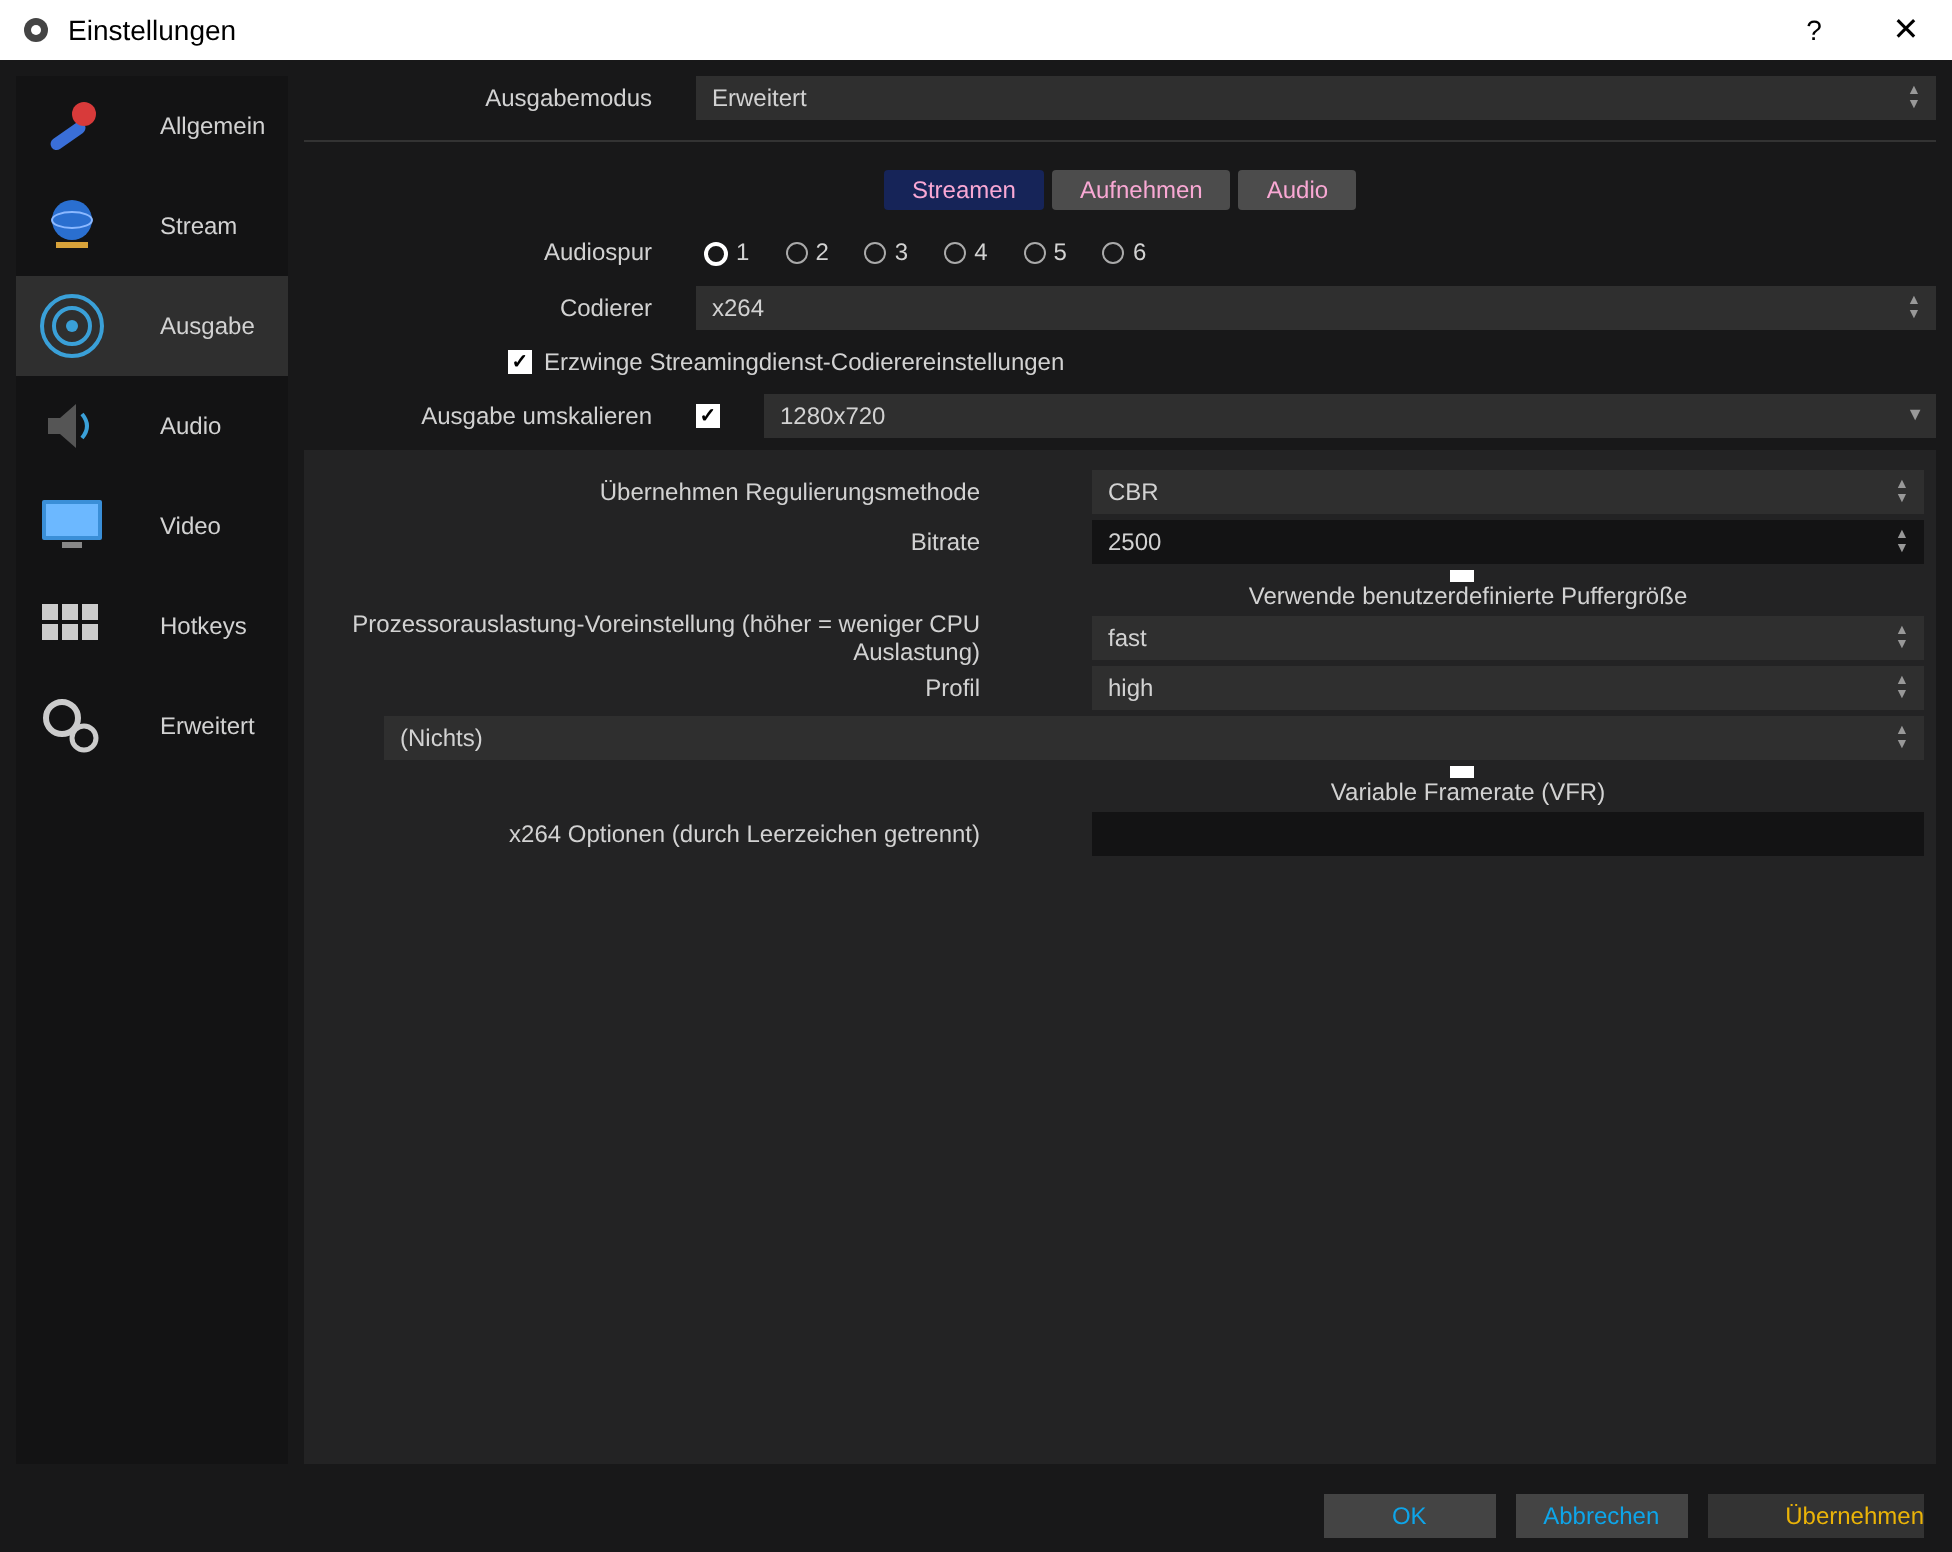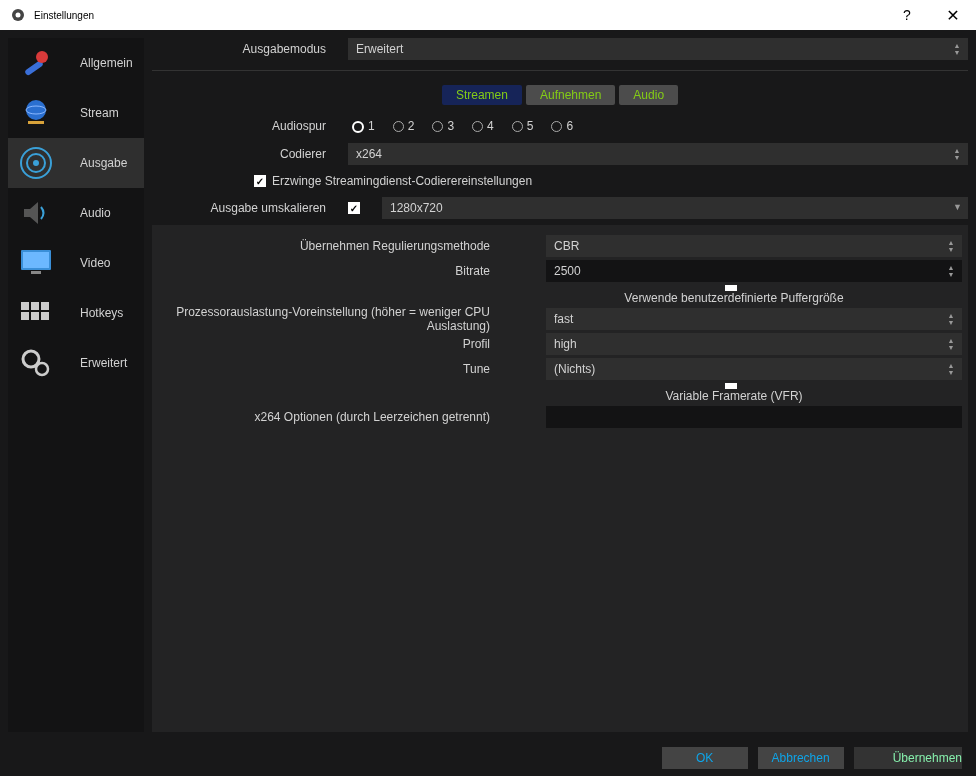--- a/index.html
+++ b/index.html
@@ -1,55 +1,55 @@
 <!DOCTYPE html>
 <html><head>
 <meta charset="utf-8">
 <style>
 * { margin:0; padding:0; box-sizing:border-box; font-family:"Segoe UI",Tahoma,sans-serif; font-size:12px; }
 body { background:#fff; width:976px; height:776px; overflow:hidden; }
 .window { width:976px; height:776px; background:#181819; display:flex; flex-direction:column; }
 .titlebar { height:30px; background:#fff; display:flex; align-items:center; padding:0 0 0 10px; color:#000; }
-.titlebar .title { flex:1; font-size:10px; }
+.titlebar .title { flex:1; font-size:14px; }
 .titlebar .icon-right { width:46px; height:30px; display:flex; align-items:center; justify-content:center; font-size:14px; color:#000; }
 .titlebar .close { font-size:16px; }
 .body { flex:1; display:flex; background:#181819; padding:8px; gap:8px; overflow:hidden; }
 .sidebar { width:136px; background:#131314; display:flex; flex-direction:column; }
 .side-item { height:50px; display:flex; align-items:center; gap:26px; padding-left:10px; color:#d2d2d2; cursor:pointer; }
 .side-item.active { background:#2f2f2f; }
 .side-icon { width:36px; height:36px; display:flex; align-items:center; justify-content:center; }
 .main { flex:1; display:flex; flex-direction:column; gap:6px; overflow:hidden; }
 .row { display:flex; align-items:center; height:22px; gap:16px; }
 .row .lbl { width:355px; text-align:right; color:#d2d2d2; padding-right:6px; font-size:12px; }
 .top-row .lbl { width:180px; }
 .select { flex:1; background:#2f2f2f; color:#d2d2d2; height:22px; border:none; display:flex; align-items:center; padding:0 8px; position:relative; }
 .select.dark { background:#131314; }
 .select .spin { position:absolute; right:4px; top:2px; bottom:2px; width:14px; display:flex; flex-direction:column; justify-content:center; color:#999; font-size:7px; line-height:7px; text-align:center; }
 .select .dd { position:absolute; right:6px; top:5px; color:#999; font-size:9px; }
 .hr { height:1px; background:#333; margin:4px 0; }
 .tabs { display:flex; gap:4px; justify-content:center; margin:4px 0; }
-.tab { background:#4c4c4c; color:#84cc16; padding:3px 14px; border-radius:2px; cursor:pointer;text-align:right; }
+.tab { background:#4c4c4c; color:#f9a8d4; padding:3px 14px; border-radius:2px; cursor:pointer;text-align:right; }
 .tab.active { background:#162458; }
 .radio-group { display:flex; gap:18px; align-items:center; color:#d2d2d2; padding-left:4px; }
 .radio { width:11px; height:11px; border:1px solid #aaa; border-radius:50%; display:inline-block; margin-right:4px; vertical-align:middle; }
 .radio.sel { border:2px solid #fff; width:12px; height:12px; }
 .chk { width:12px; height:12px; background:#fff; display:inline-flex; align-items:center; justify-content:center; color:#000; font-size:10px; margin-right:6px; }
 .chk.empty { background:#fff; }
 .chk.checked::after { content:"✓"; color:#000; font-weight:bold; }
 .indented-check { display:flex; align-items:center; color:#d2d2d2; margin-left:361px; height:20px; }
 .top-check { margin-left:102px; }
 .encoder-block { flex:1; background:#232324; padding:10px 6px 6px 6px; display:flex; flex-direction:column; gap:3px; overflow:hidden; }
 .encoder-block .row .lbl { width:338px; }
 .encoder-block .indented-check { margin-left:348px;flex-direction:column; }
 .encoder-block .select, .encoder-block input.textin { background:#2f2f2f;margin-left:34px; }
 .encoder-block .select.dark, .encoder-block input.dark { background:#131314; }
 input.textin { flex:1; height:22px; border:none; padding:0 8px; color:#d2d2d2; background:#131314; }
 .footer { height:36px; display:flex; justify-content:flex-end; align-items:center; gap:10px; padding:0 14px; background:#181819; }
 .btn { min-width:86px; height:22px; background:#444; color:#0ea5e9; border:none; cursor:pointer; font-size:12px; }
-.btn.disabled { color:#86efac; background:#333;padding-left:39px; }
+.btn.disabled { color:#eab308; background:#333;padding-left:39px; }
 .chk-wrap { width:18px; display:flex; justify-content:flex-end; }
 </style>
 </head>
 <body>
 
 <div class="window">
   <div class="titlebar">
     <span style="width:16px;height:16px;margin-right:8px;display:inline-flex;align-items:center;justify-content:center;">
       <svg width="14" height="14" viewBox="0 0 14 14">
           <circle cx="7" cy="7" r="6" fill="#444"></circle>
@@ -214,21 +214,20 @@
           </div>
         </div>
         <div class="row">
           <span class="lbl">Profil</span>
           <div class="select">
             <span>high</span>
             <span class="spin">▲<br>▼</span>
           </div>
         </div>
         <div class="row">
-          <span class="lbl">Tune</span>
           <div class="select">
             <span>(Nichts)</span>
             <span class="spin">▲<br>▼</span>
           </div>
         </div>
         <div class="indented-check">
           <span class="chk empty"></span>
           <span>Variable Framerate (VFR)</span>
         </div>
         <div class="row">

